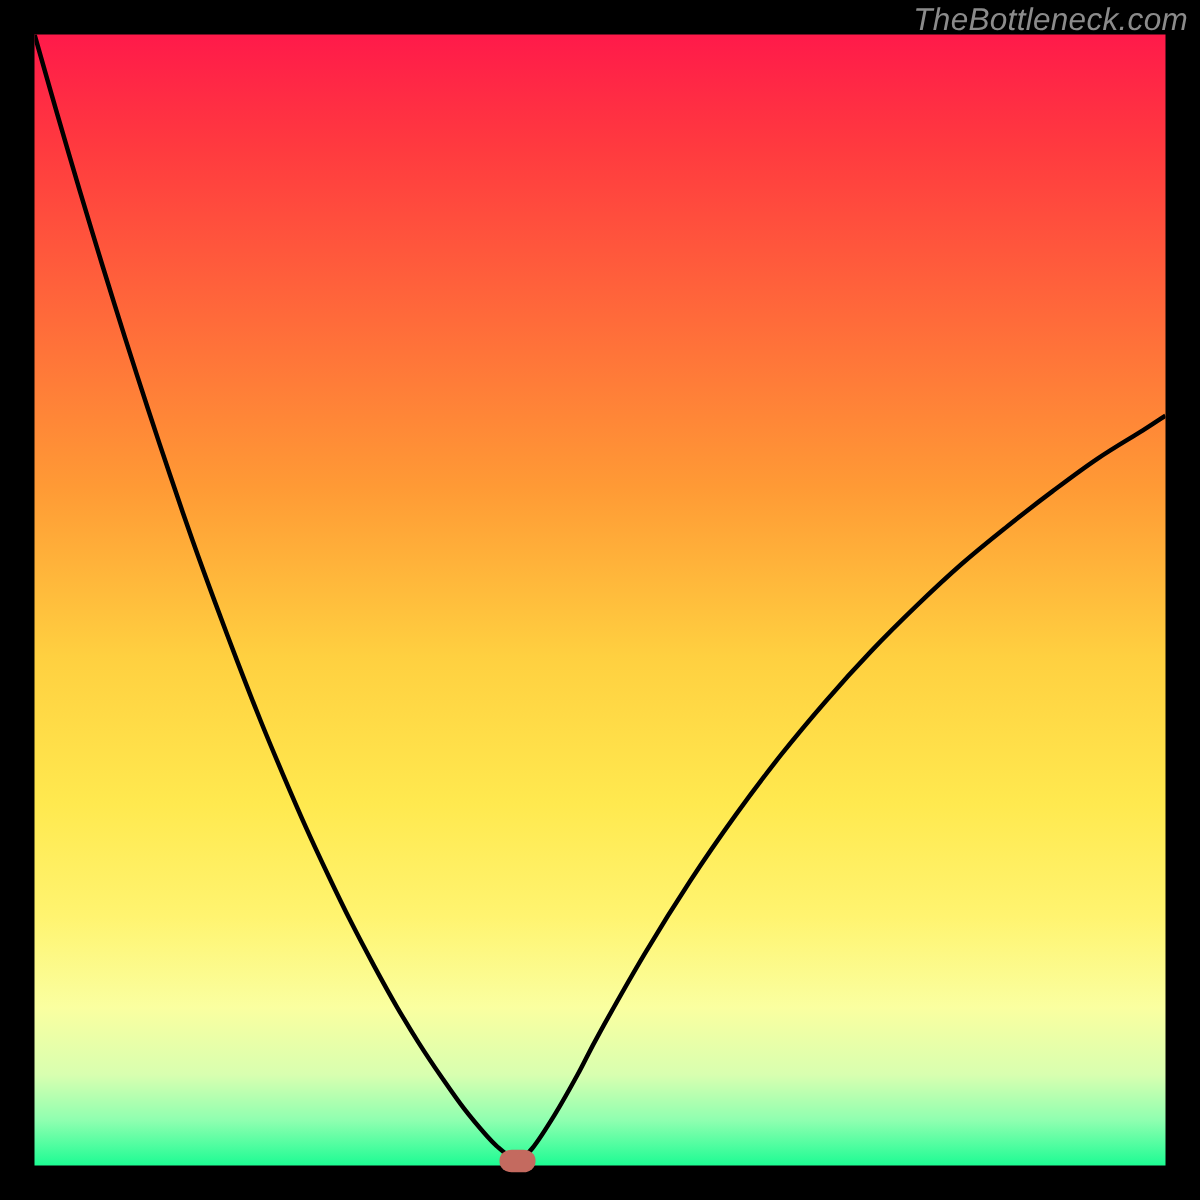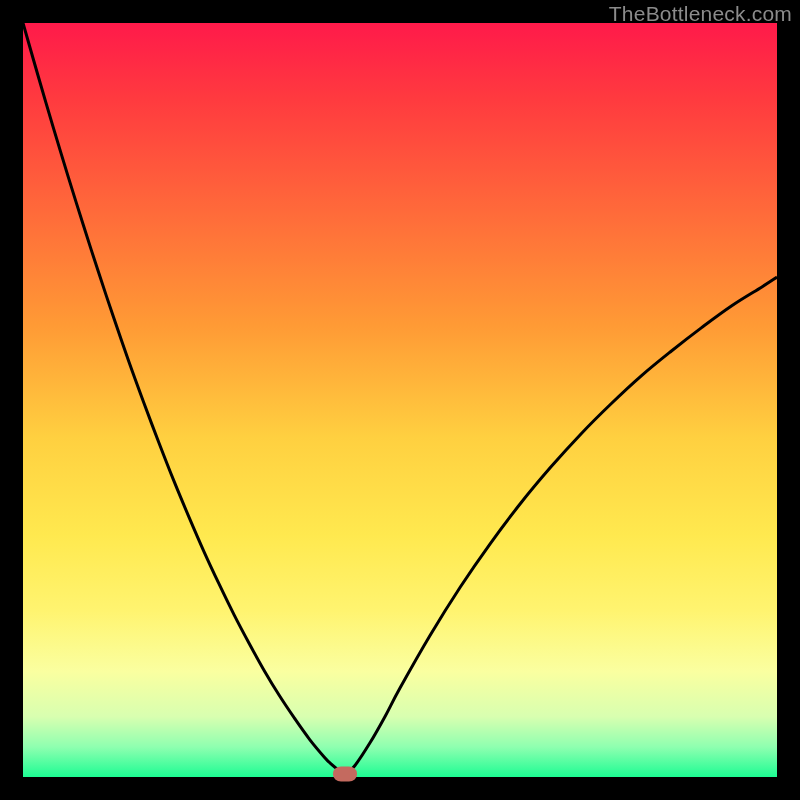--- a/index.html
+++ b/index.html
@@ -10,20 +10,21 @@
     background: #000;
     overflow: hidden;
   }
   .frame {
     position: absolute;
     left: 0;
     top: 0;
     width: 800px;
     height: 800px;
     background: #000;
+    font-style: italic;
   }
   .plot {
     position: absolute;
     left: 23px;
     top: 23px;
     width: 754px;
     height: 754px;
     background: linear-gradient(to bottom,
       #ff1a4a 0%,
       #ff3a3f 10%,

